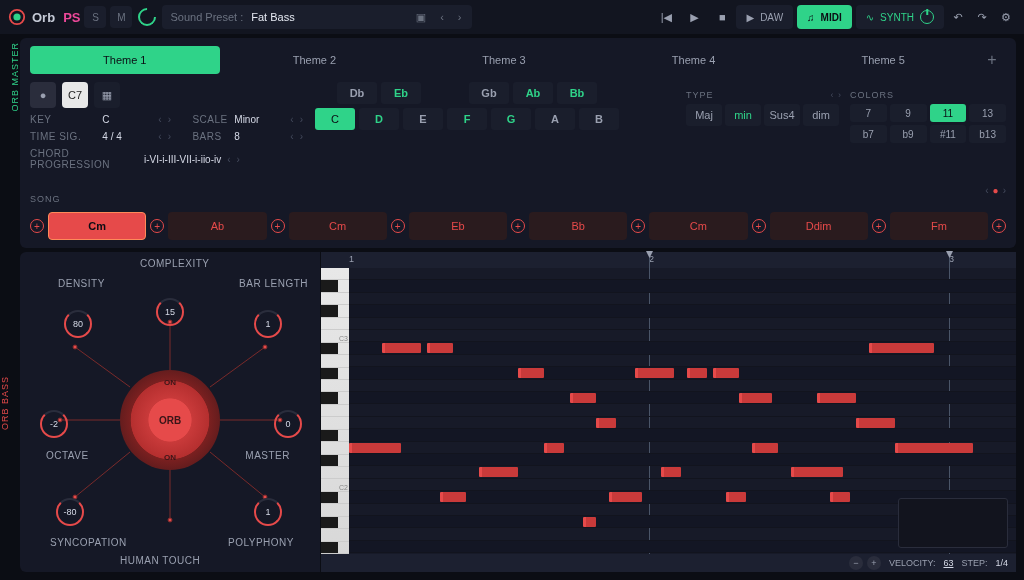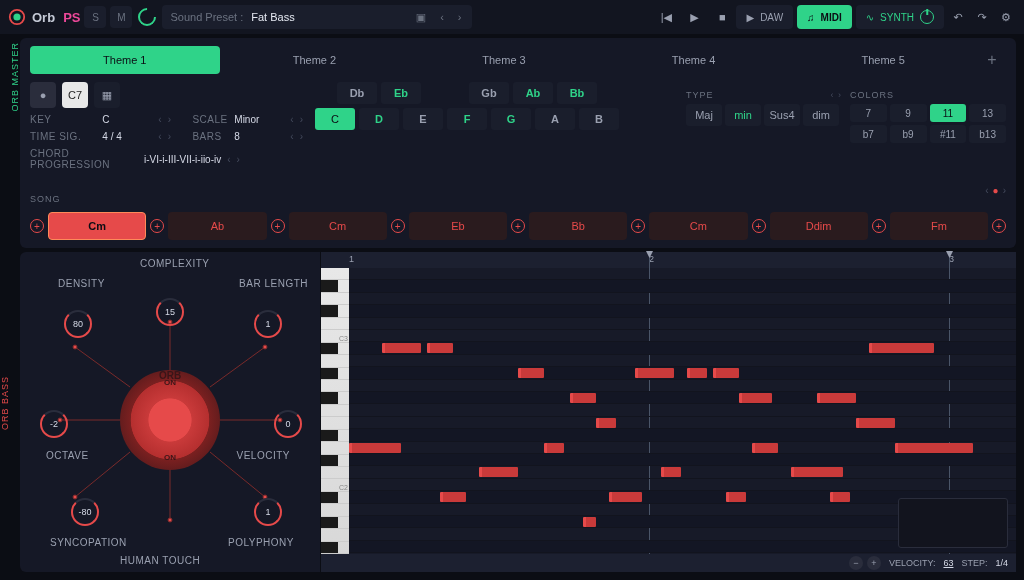--- a/index.html
+++ b/index.html
@@ -72,21 +72,21 @@
 .song-hdr{display:flex; justify-content:space-between; align-items:center; margin-top:4px;}
 .song-hdr .rec-dots{display:flex; gap:4px; font-size:10px; color:#e64a4a;}
 .chordchip{height:28px; border-radius:4px; background:#2a1b1e; color:#e64a4a; display:flex; align-items:center; justify-content:center; flex:1; font-size:11px; cursor:pointer; border:1px solid transparent;}
 .chordchip.active{background:#e64a4a; color:#0b0d14; border:1px solid #ff8a5a; font-weight:600;}
 .plus{ width:14px; height:14px; border-radius:50%; border:1px solid #e64a4a; display:flex; align-items:center; justify-content:center; color:#e64a4a; font-size:10px; cursor:pointer; flex-shrink:0;}
 
 .bass { display:flex; height:320px;}
 .dial-panel{width:300px; position:relative; padding:10px;}
 .plabel{position:absolute; font-size:10px; color:#9aa0b0; letter-spacing:0.5px;}
 .mini-knob{position:absolute; width:28px; height:28px; border-radius:50%; border:2px solid #e64a4a; border-top-color:#2a2d3c; display:flex; align-items:center; justify-content:center; font-size:9px; color:#d5d9e6; cursor:pointer;}
-.orb{position:absolute; left:100px; top:118px; width:100px; height:100px; border-radius:50%; background:radial-gradient(circle,#e64a4a 0,#e64a4a 30%,#c93a3a 31%,#b52f2f 55%,#7a2020 56%,#3a1518 100%); display:flex; align-items:flex-start; justify-content:center; cursor:pointer;}
+.orb{position:absolute; left:100px; top:118px; width:100px; height:100px; border-radius:50%; background:radial-gradient(circle,#e64a4a 0,#e64a4a 30%,#c93a3a 31%,#b52f2f 55%,#7a2020 56%,#3a1518 100%); display:flex; align-items:center; justify-content:center; cursor:pointer;}
 .orb .center{font-size:10px; font-weight:700; color:#3a1518;}
 .orb .on{position:absolute; font-size:8px; color:#3a1518; font-weight:700;}
 .orb .ont{top:8px;} .orb .onb{bottom:8px;}
 .spokes{position:absolute; left:0; top:0; width:300px; height:320px; pointer-events:none;}
 
 .seq{flex:1; position:relative; background:#171a28; border-left:1px solid #0b0d14;}
 .seq .ruler{height:16px; background:#1c2030; display:flex; position:relative;}
 .ruler .bar{position:absolute; font-size:9px; color:#9aa0b0; top:2px;}
 .ruler .marker{position:absolute; top:0; bottom:-300px; width:1px; background:#4a5568;}
 .ruler .marker::before{content:""; position:absolute; top:-1px; left:-3px; width:7px; height:7px; background:#9aa0b0; clip-path:polygon(50% 100%,0 0,100% 0);}
@@ -305,30 +305,30 @@
           <circle cx="150" cy="268" r="2" fill="#e64a4a"></circle>
               <circle cx="55" cy="245" r="2" fill="#e64a4a"></circle>
               <circle cx="40" cy="168" r="2" fill="#e64a4a"></circle>
               <circle cx="55" cy="95" r="2" fill="#e64a4a"></circle>
         </g>
           </svg>
         <div class="plabel" style="top:6px; left:120px">COMPLEXITY</div>
         <div class="plabel" style="top:26px; left:38px">DENSITY</div>
         <div class="plabel" style="top:26px; right:12px">BAR LENGTH</div>
         <div class="plabel" style="top:198px; left:26px">OCTAVE</div>
-        <div class="plabel" style="top:198px; right:30px">VELOCITY</div>
+        <div class="plabel" style="top:198px; right:30px">MASTER</div>
         <div class="plabel" style="bottom:24px; left:30px">SYNCOPATION</div>
         <div class="plabel" style="bottom:24px; right:26px">POLYPHONY</div>
         <div class="plabel" style="bottom:6px; left:100px">HUMAN TOUCH</div>
         <div class="mini-knob" style="top:46px; left:136px">15</div>
         <div class="mini-knob" style="top:58px; left:44px">80</div>
         <div class="mini-knob" style="top:58px; right:38px">1</div>
         <div class="mini-knob" style="top:158px; left:20px">-2</div>
         <div class="mini-knob" style="top:158px; right:18px">0</div>
-        <div class="mini-knob" style="bottom:46px; left:51px">-80</div>
+        <div class="mini-knob" style="bottom:46px; left:36px">-80</div>
         <div class="mini-knob" style="bottom:46px; right:38px">1</div>
         <div class="orb">
           <span class="on ont">ON</span>
           <span class="center">ORB</span>
           <span class="on onb">ON</span>
         </div>
       </div>
 
       <div class="seq">
         <div class="ruler" id="ruler">

